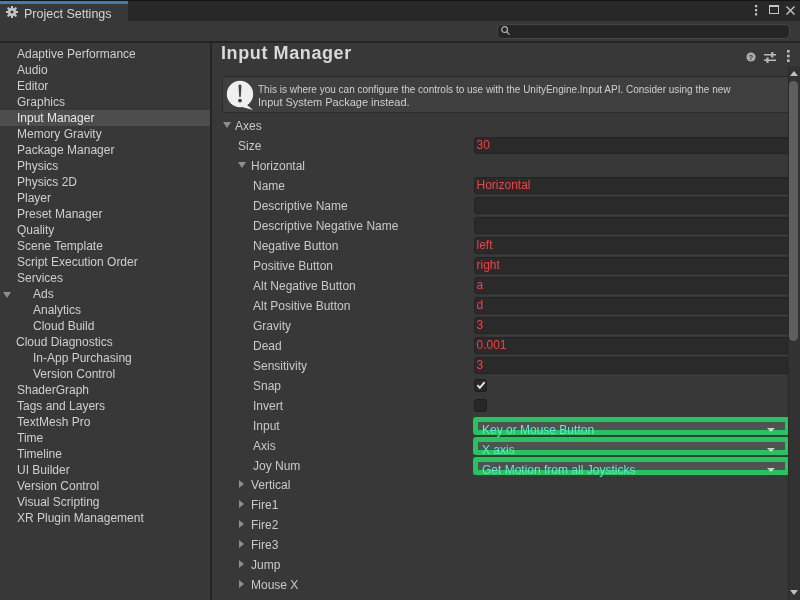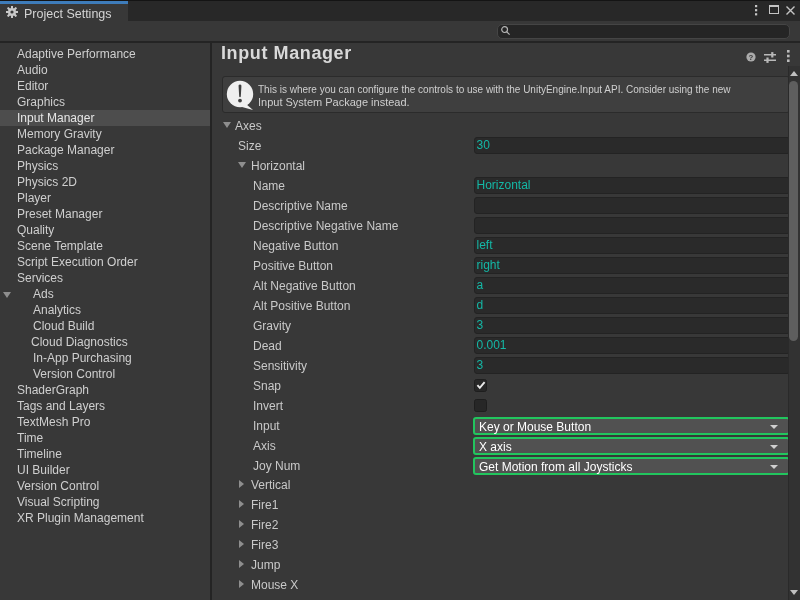--- a/index.html
+++ b/index.html
@@ -1,19 +1,19 @@
 <!DOCTYPE html>
 <html><head><meta charset="utf-8"><style>
 *{margin:0;padding:0;box-sizing:border-box}
 html,body{width:800px;height:600px;overflow:hidden}
 body{will-change:transform;background:#383838;font-family:"Liberation Sans",sans-serif;font-size:12px;color:#C9C9C9;position:relative}
 .a{position:absolute}
 .lbl{position:absolute;height:14px;line-height:14px;white-space:nowrap}
-.fld{position:absolute;left:474px;width:316px;height:17px;background:#2A2A2A;border:1px solid #232323;border-radius:3px;line-height:15px;color:#14b8a6;padding-left:1.5px;white-space:nowrap}
-.drp{position:absolute;left:473px;width:317px;height:18px;background:#515151;border:2px solid #22c55e;border-radius:3px;line-height:16px;color:#ffffff;padding-left:4px;white-space:nowrap}
+.fld{position:absolute;left:474px;width:316px;height:17px;background:#2A2A2A;border:1px solid #232323;border-radius:3px;line-height:15px;color:#ef4444;padding-left:1.5px;white-space:nowrap}
+.drp{position:absolute;left:473px;width:317px;height:18px;background:#515151;border:5px solid #22c55e;border-radius:3px;line-height:16px;color:#5eead4;padding-left:4px;white-space:nowrap}
 .drp .ar{position:absolute;right:10.5px;top:6.5px;width:0;height:0;border-left:4px solid transparent;border-right:4px solid transparent;border-top:4.5px solid #CFCFCF}
 .t-exp{position:absolute;width:0;height:0;border-left:4.5px solid transparent;border-right:4.5px solid transparent;border-top:6px solid #8E8E8E}
 .t-col{position:absolute;width:0;height:0;border-top:4.5px solid transparent;border-bottom:4.5px solid transparent;border-left:5.5px solid #8E8E8E}
 .srow{height:16px;line-height:16px;padding-left:17px;white-space:nowrap;color:#CFCFCF}
 </style></head>
 <body>
 
 <div class="a" style="left:0;top:0;width:800px;height:1px;background:#141414"></div>
 <div class="a" style="left:128px;top:1px;width:672px;height:20px;background:#282828"></div>
 <div class="a" style="left:0;top:1px;width:128px;height:2.5px;background:#3E7CBA"></div>
@@ -66,21 +66,21 @@
 <div class="srow">Physics 2D</div>
 <div class="srow">Player</div>
 <div class="srow">Preset Manager</div>
 <div class="srow">Quality</div>
 <div class="srow">Scene Template</div>
 <div class="srow">Script Execution Order</div>
 <div class="srow">Services</div>
 <div class="srow" style="padding-left:33px">Ads</div>
 <div class="srow" style="padding-left:33px">Analytics</div>
 <div class="srow" style="padding-left:33px">Cloud Build</div>
-<div class="srow" style="padding-left:31px">Cloud Diagnostics</div>
+<div class="srow" style="padding-left:16px">Cloud Diagnostics</div>
 <div class="srow" style="padding-left:33px">In-App Purchasing</div>
 <div class="srow" style="padding-left:33px">Version Control</div>
 <div class="srow">ShaderGraph</div>
 <div class="srow">Tags and Layers</div>
 <div class="srow">TextMesh Pro</div>
 <div class="srow">Time</div>
 <div class="srow">Timeline</div>
 <div class="srow">UI Builder</div>
 <div class="srow">Version Control</div>
 <div class="srow">Visual Scripting</div>

